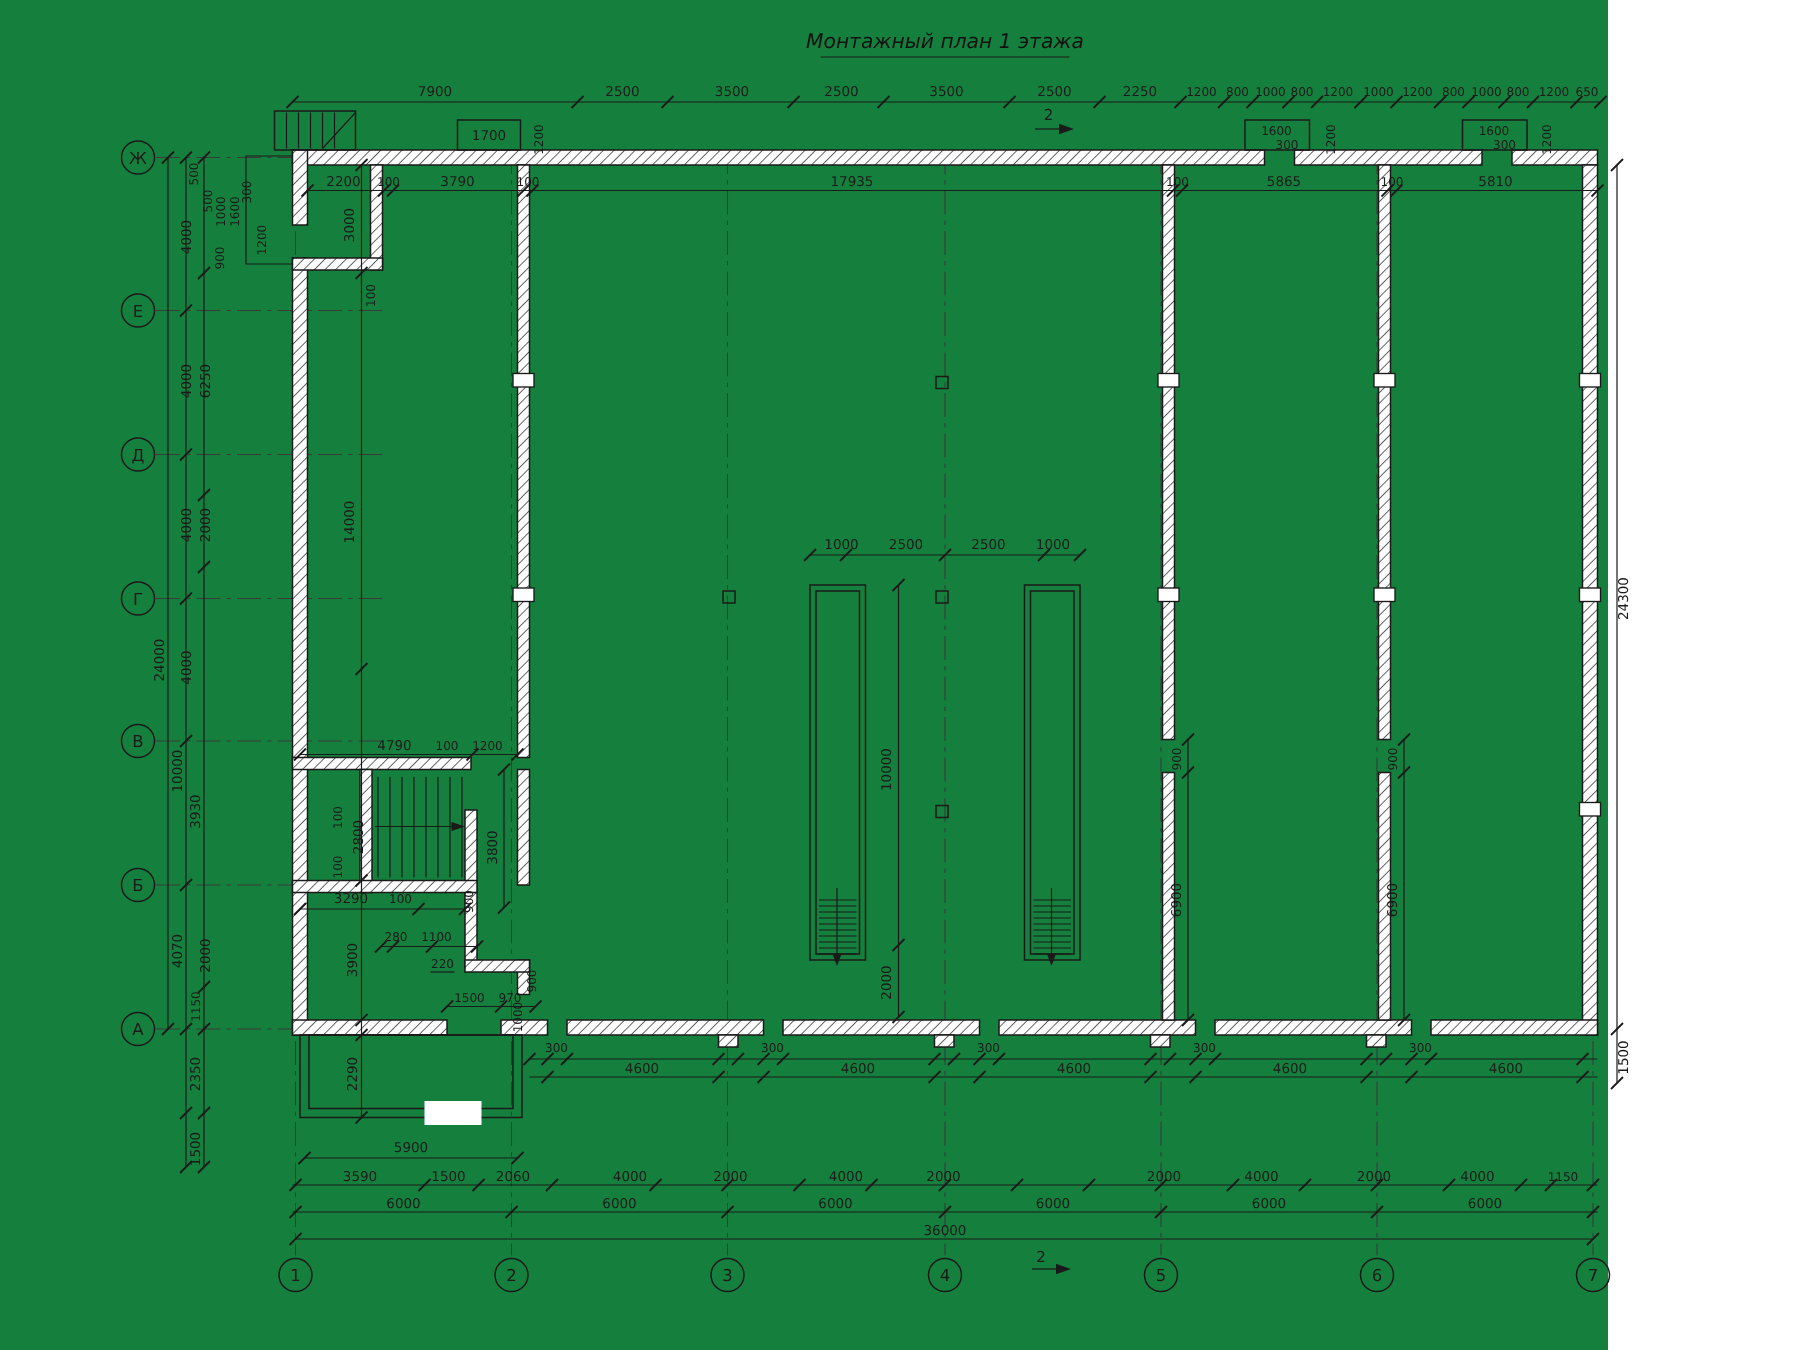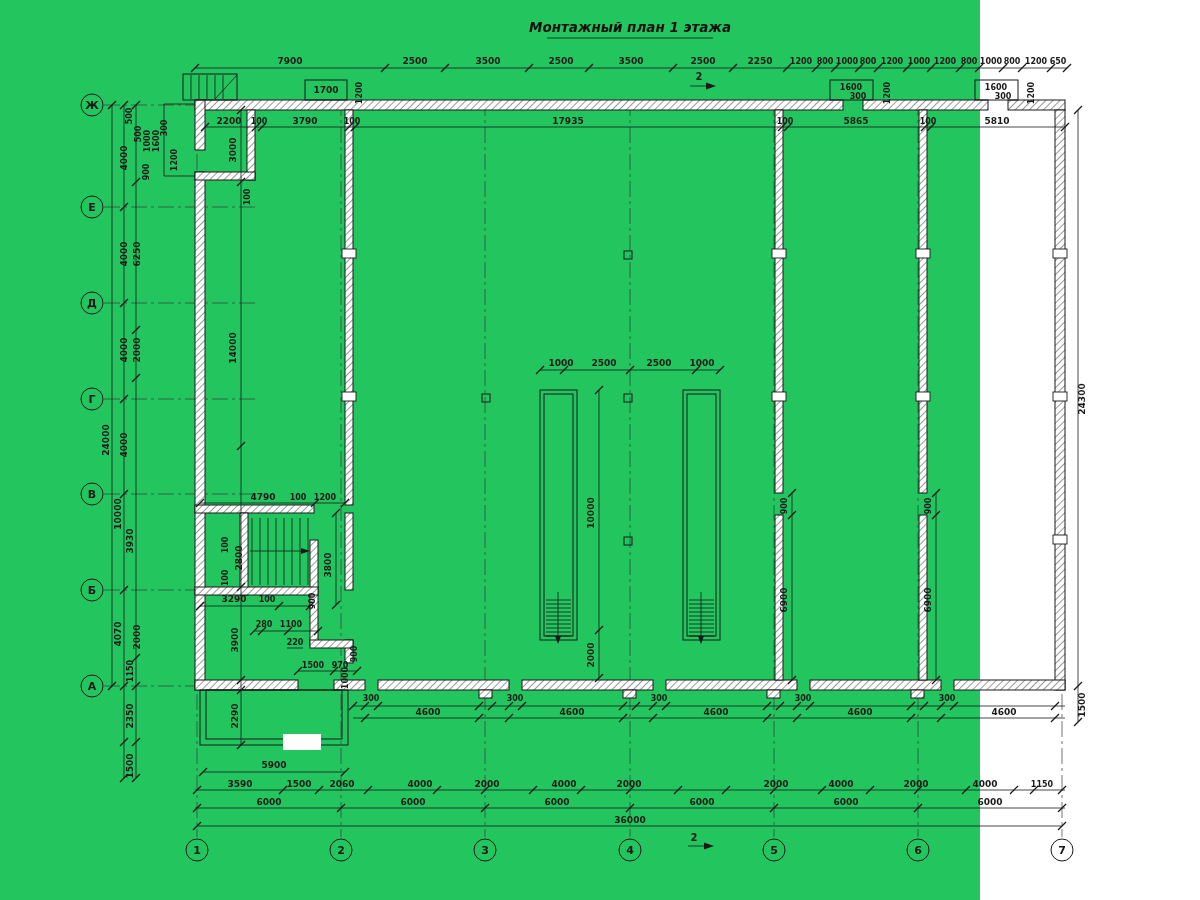--- a/index.html
+++ b/index.html
@@ -1,16 +1,16 @@
 <!DOCTYPE html>
 <html><head>
 <meta charset="utf-8">
 <style>
   html,body{margin:0;padding:0;background:#ffffff;}
-  .sheet{width:980px;height:900px;position:relative;background:#22c55e;font-weight:bold;}
+  .sheet{width:1072px;height:900px;position:relative;background:#15803d;}
   svg{display:block;}
   .dim{font-family:"DejaVu Sans",sans-serif;fill:#1a1a1a;}
   .axt{font-family:"DejaVu Sans",sans-serif;font-size:11px;fill:#1a1a1a;}
   .title-t{font-family:"DejaVu Sans",sans-serif;font-size:13.5px;font-style:italic;fill:#111;}
   .w{fill:url(#hatch);stroke:#1a1a1a;stroke-width:1;}
   .s{fill:none;stroke:#1a1a1a;stroke-width:1;}
   .thin{fill:none;stroke:#1a1a1a;stroke-width:0.8;}
   .wm{fill:#ffffff;stroke:#1a1a1a;stroke-width:0.9;}
   .dl{stroke:#1a1a1a;stroke-width:0.8;fill:none;}
   .tick{stroke:#1a1a1a;stroke-width:1.2;}

